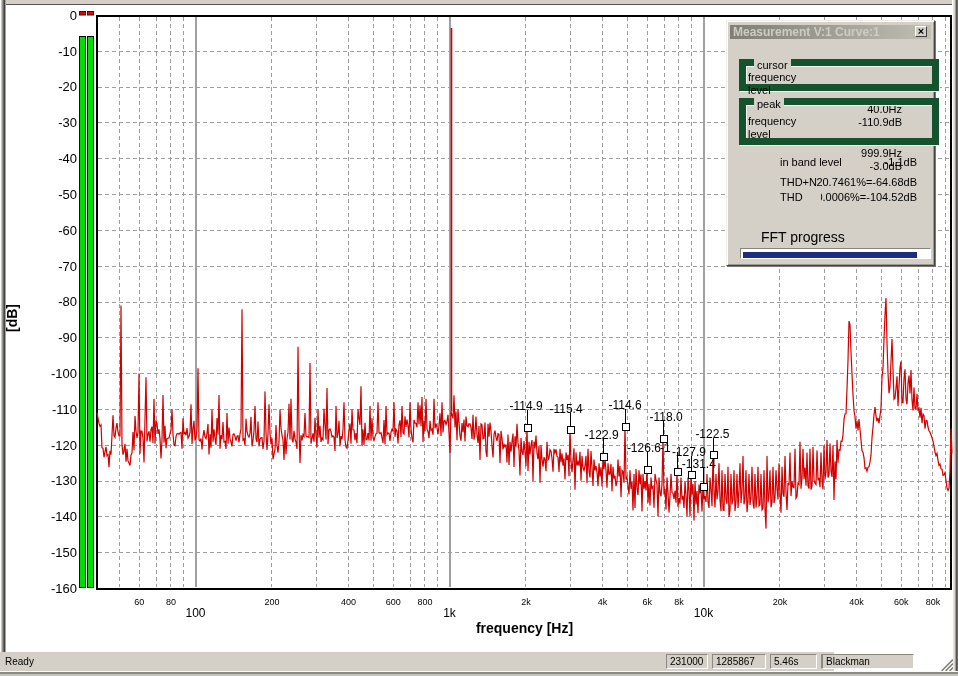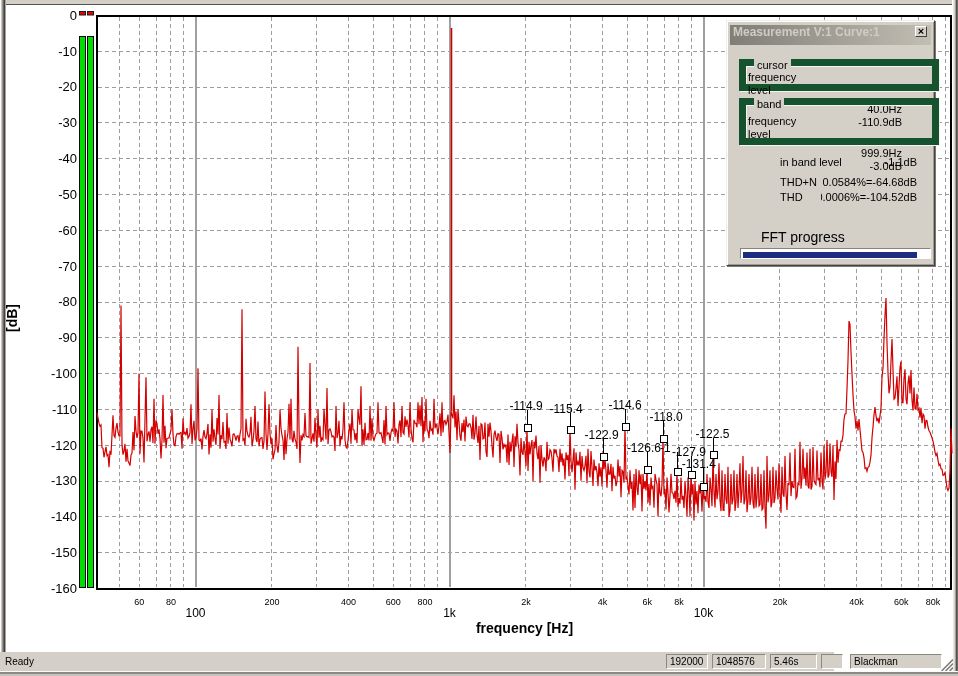--- a/index.html
+++ b/index.html
@@ -13,21 +13,21 @@
 .mtl { font-size:12px; text-anchor:start; }
 .at { font-size:14px; font-weight:bold; text-anchor:middle; }
 .gd { stroke:#9d9d9d; stroke-width:1; stroke-dasharray:4 3; fill:none; }
 .gs { stroke:#a0a0a0; stroke-width:2; fill:none; }
 .ml { stroke:#000; stroke-width:1; shape-rendering:crispEdges; }
 .mr { fill:#fff; stroke:#000; stroke-width:1; shape-rendering:crispEdges; }
 #panel { left:726px; top:20px; width:209px; height:246px; background:#d4d0c8;
   border:1px solid; border-color:#efeeea #46443f #46443f #efeeea;
   box-shadow:inset 1px 1px 0 #fff, inset -1px -1px 0 #9d9a93, 1px 1px 0 #7a7770;
   font-size:11px; color:#000; }
-#ptitle { position:absolute; left:3px; top:4px; right:3px; height:20px;
+#ptitle { position:absolute; left:3px; top:4px; right:3px; height:14px;
   background:linear-gradient(to right,#7f7e77,#c1beb3);
   color:#cfccc2; font-weight:bold; font-size:12px; line-height:14px; padding-left:3px; }
 #pclose { position:absolute; right:4px; top:1px; width:12px; height:11px;
   background:#d4d0c8; border:1px solid; border-color:#fff #404040 #404040 #fff;
   font-size:11px; line-height:9px; text-align:center;
   font-weight:bold; color:#000; }
 .gbox { position:absolute; left:12px; width:200px; border:7px solid #14532d;
   box-shadow:inset 1px 1px 0 #f5f4f0, 1px 1px 0 #f5f4f0; }
 .gcap { position:absolute; top:-7px; left:8px; background:#d4d0c8; padding:0 3px; }
 .row { position:absolute; left:2px; right:30px; height:13px; }
@@ -173,42 +173,42 @@
   </svg>
 
   <div id="panel" class="abs">
     <div id="ptitle">Measurement V:1 Curve:1<div id="pclose">×</div></div>
     <div class="gbox" style="top:38px;height:32px">
       <div class="gcap">cursor</div>
       <div class="row" style="top:5px">frequency<span class="v">40.0Hz</span></div>
       <div class="row" style="top:18px">level<span class="v">-110.9dB</span></div>
     </div>
     <div class="gbox" style="top:77px;height:47px">
-      <div class="gcap">band</div>
+      <div class="gcap">peak</div>
       <div class="row" style="top:10px">frequency<span class="v">999.9Hz</span></div>
       <div class="row" style="top:23px">level<span class="v">-3.0dB</span></div>
     </div>
     <div class="prow" style="top:135px">in band level<span class="v">-1.1dB</span></div>
-    <div class="prow" style="top:155px">THD+N<span class="v">0.0584%=-64.68dB</span></div>
+    <div class="prow" style="top:155px">THD+N<span class="v">20.7461%=-64.68dB</span></div>
     <div class="prow" style="top:170px">THD<div style="position:absolute;right:0;top:0;width:96px;height:13px;overflow:hidden">
           <span style="position:absolute;right:0;top:0;white-space:nowrap">0.0006%=-104.52dB</span>
         </div></div>
     <div class="abs" style="left:34px;top:208px;font-size:14px">FFT progress</div>
     <div id="pbar">
         <div id="pfill"></div>
       </div>
   </div>
 
   <div id="sbar" class="abs">
     <div class="abs" style="left:5px;top:4px">Ready</div>
-    <div class="spanel" style="left:666px;width:42px">192000</div>
-    <div class="spanel" style="left:712px;width:54px">1048576</div>
+    <div class="spanel" style="left:666px;width:42px">231000</div>
+    <div class="spanel" style="left:712px;width:54px">1285867</div>
     <div class="spanel" style="left:770px;width:47px">5.46s</div>
     <div class="spanel" style="left:821px;width:22px"></div>
-    <div class="spanel" style="left:850px;width:92px">Blackman</div>
+    <div class="spanel" style="left:822px;width:92px">Blackman</div>
     <div class="abs" style="left:0;top:19px;width:958px;height:1px;background:#fbfbfa"></div>
     <div class="abs" style="left:0;top:20px;width:958px;height:2px;background:#8b8b85"></div>
     <div class="abs" style="left:0;top:22px;width:958px;height:2px;background:#c6c3bc"></div>
     <svg class="abs" style="left:939px;top:5px;z-index:3" width="14" height="14">
       <line x1="1" y1="14" x2="14" y2="1" stroke="#fdfdfc" stroke-width="1.2"></line>
       <line x1="2.6" y1="14" x2="14" y2="2.6" stroke="#807e78" stroke-width="1.6"></line>
       <line x1="5" y1="14" x2="14" y2="5" stroke="#fdfdfc" stroke-width="1.2"></line>
       <line x1="6.6" y1="14" x2="14" y2="6.6" stroke="#807e78" stroke-width="1.6"></line>
       <line x1="9" y1="14" x2="14" y2="9" stroke="#fdfdfc" stroke-width="1.2"></line>
       <line x1="10.6" y1="14" x2="14" y2="10.6" stroke="#807e78" stroke-width="1.6"></line>

